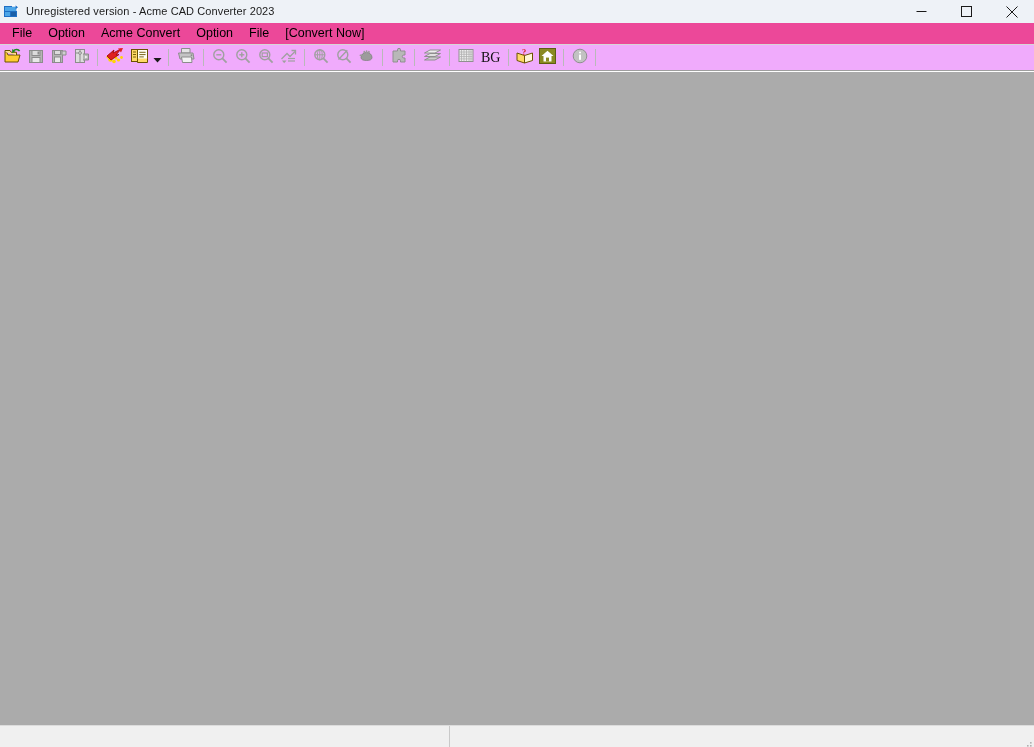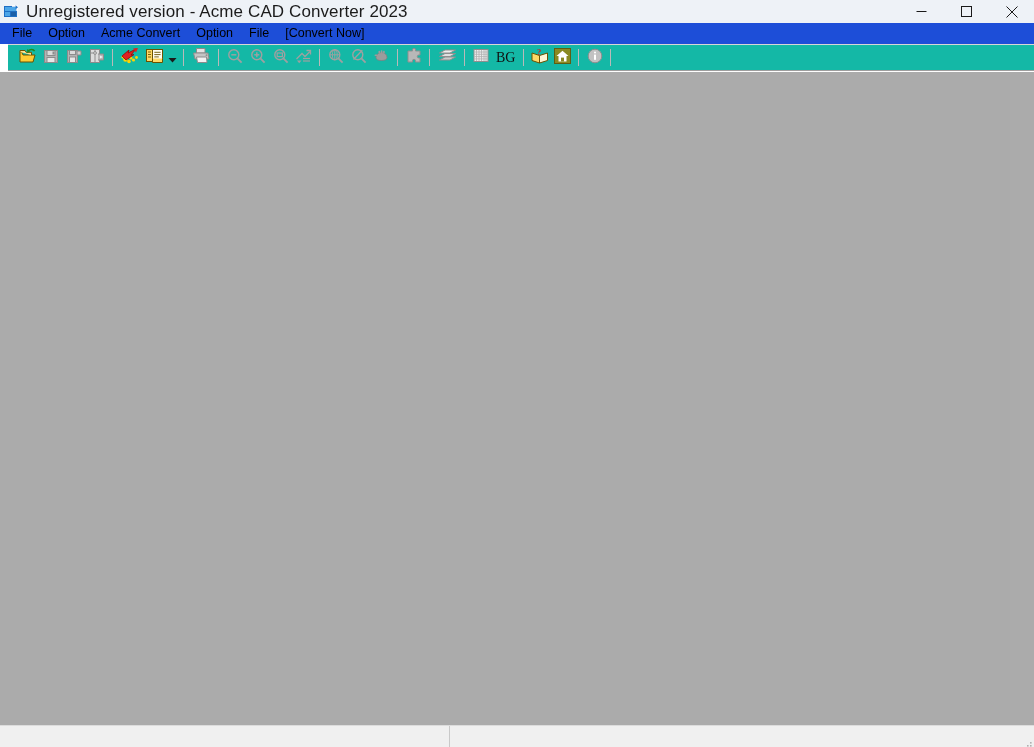--- a/index.html
+++ b/index.html
@@ -37,21 +37,21 @@
   }
   .titlebar-icon {
     width: 16px;
     height: 16px;
     margin-left: 3px;
     margin-right: 7px;
     position: relative;
     flex: none;
   }
   .titlebar-title {
-    font-size: 17px;
+    font-size: 11px;
     color: #1b1b1b;
     letter-spacing: 0.1px;
     white-space: nowrap;
     line-height: 23px;
   }
   .winbuttons {
     position: absolute;
     right: 0;
     top: 0;
     height: 23px;
@@ -63,47 +63,46 @@
     display: flex;
     align-items: center;
     justify-content: center;
     cursor: default;
   }
 
   
   .menubar {
     height: 21px;
     min-height: 21px;
-    background: #1d4ed8;
+    background: #ec4899;
     display: flex;
     align-items: center;
     padding-left: 4px;
     user-select: none;
   }
   .menuitem {
     font-size: 12.5px;
     color: #000000;
     padding: 2px 8px 3px 8px;
     line-height: 16px;
     white-space: nowrap;
     cursor: default;
   }
 
   
   .toolbar-wrap {
-    background: #14b8a6;
+    background: #f0abfc;
     border-top: 1px solid #d6d6d6;
     border-bottom: 1px solid #9f9f9f;
     height: 25px;
     min-height: 25px;
     display: flex;
     align-items: center;
-    padding-left: 8px;
+    padding-left: 1px;
     user-select: none;
-    margin-left: 8px;
   }
   .tbtn {
     width: 23px;
     height: 23px;
     display: flex;
     align-items: center;
     justify-content: center;
     cursor: default;
     flex: none;
     position: relative;

